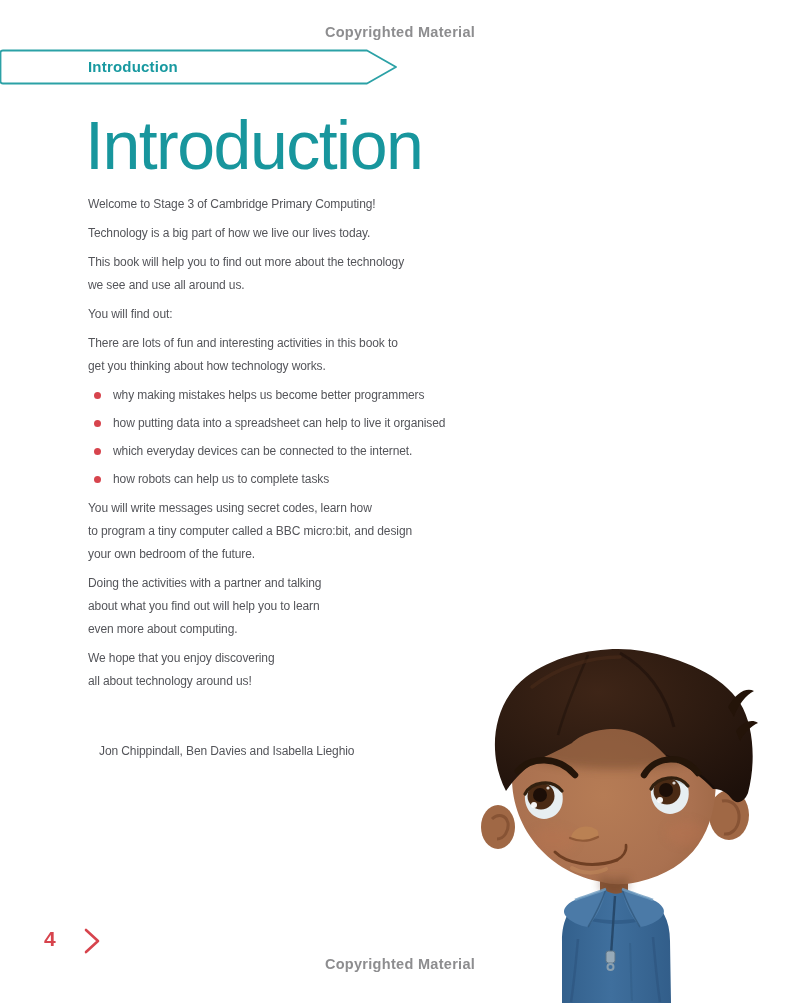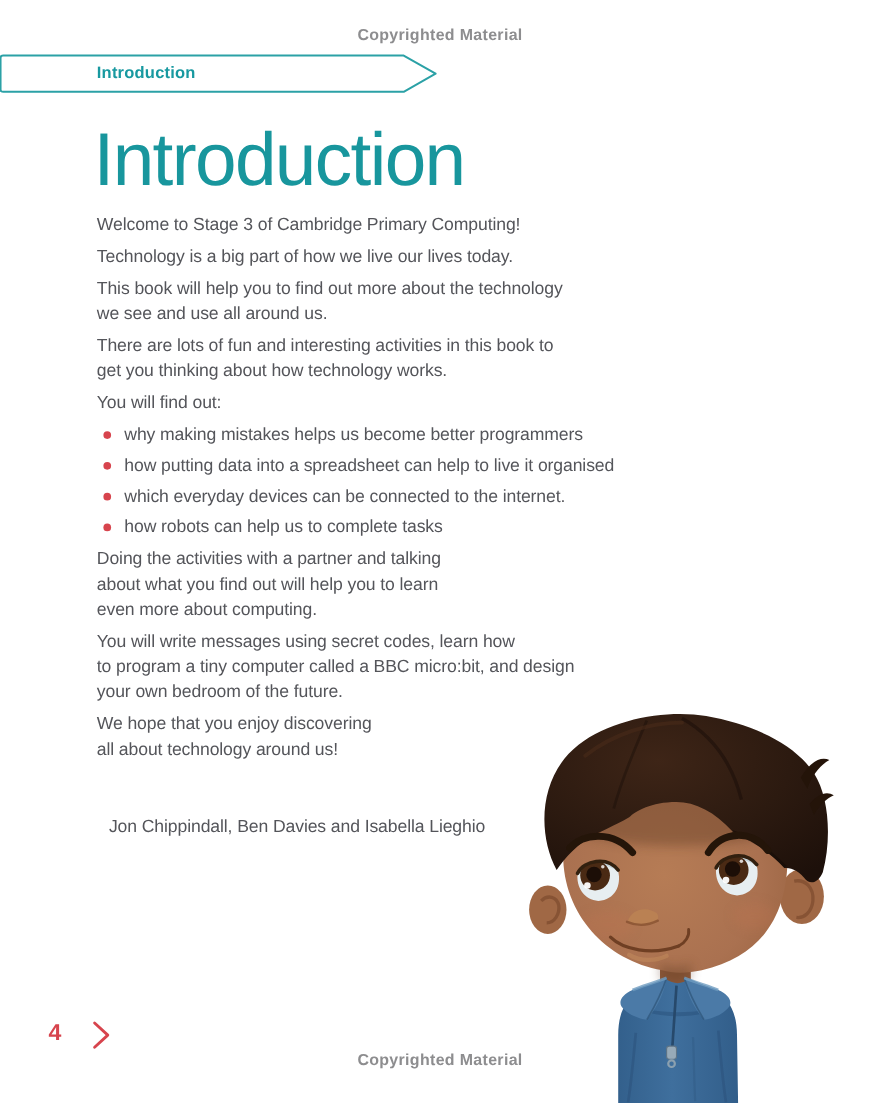--- a/index.html
+++ b/index.html
@@ -17,21 +17,21 @@
   .banner-label{
     position:absolute;left:88px;top:49px;height:36px;line-height:36px;
     font-size:15px;font-weight:bold;letter-spacing:.2px;color:#1899a0;
   }
   h1.page-title{
     position:absolute;left:85px;top:106px;margin:0;
     font-size:68px;font-weight:normal;letter-spacing:-1.5px;color:#18969d;
   }
   .content{
     position:absolute;left:88px;top:193px;width:600px;
-    font-size:16px;line-height:23px;letter-spacing:-0.1px;color:#54555a;
+    font-size:12px;line-height:23px;letter-spacing:-0.1px;color:#54555a;
   }
   .content p.para{margin:0 0 6px 0;}
   ul.findout{list-style:none;margin:1px 0 6px 0;padding:0;}
   ul.findout li{position:relative;padding-left:25px;margin:0 0 5px 0;}
   ul.findout li .dot{
     position:absolute;left:6px;top:8px;width:7px;height:7px;
     border-radius:50%;background:#d7444d;
   }
   .authors{margin:47px 0 0 11px;}
   .boy-svg{position:absolute;left:470px;top:643px;width:320px;height:360px;}
@@ -53,32 +53,32 @@
   </svg>
   <span class="banner-label">Introduction</span>
 
   <h1 class="page-title">Introduction</h1>
 
   <div class="content">
     <div id="intro-paragraphs">
         <p class="para"><span>Welcome to Stage 3 of Cambridge Primary Computing!</span></p>
         <p class="para"><span>Technology is a big part of how we live our lives today.</span></p>
         <p class="para"><span>This book will help you to find out more about the technology</span><br><span>we see and use all around us.</span></p>
+        <p class="para"><span>You will find out:</span></p>
         <p class="para"><span>There are lots of fun and interesting activities in this book to</span><br><span>get you thinking about how technology works.</span></p>
-        <p class="para"><span>You will find out:</span></p>
       </div>
     <ul class="findout" id="bullet-list">
         <li><span class="dot"></span><span>why making mistakes helps us become better programmers</span></li>
         <li><span class="dot"></span><span>how putting data into a spreadsheet can help to live it organised</span></li>
         <li><span class="dot"></span><span>which everyday devices can be connected to the internet.</span></li>
         <li><span class="dot"></span><span>how robots can help us to complete tasks</span></li>
       </ul>
     <div id="outro-paragraphs">
+        <p class="para"><span>You will write messages using secret codes, learn how</span><br><span>to program a tiny computer called a BBC micro:bit, and design</span><br><span>your own bedroom of the future.</span></p>
         <p class="para"><span>Doing the activities with a partner and talking</span><br><span>about what you find out will help you to learn</span><br><span>even more about computing.</span></p>
-        <p class="para"><span>You will write messages using secret codes, learn how</span><br><span>to program a tiny computer called a BBC micro:bit, and design</span><br><span>your own bedroom of the future.</span></p>
         <p class="para"><span>We hope that you enjoy discovering</span><br><span>all about technology around us!</span></p>
       </div>
     <p class="authors">Jon Chippindall, Ben Davies and Isabella Lieghio</p>
   </div>
 
   <svg class="boy-svg" viewBox="0 0 320 360" aria-hidden="true">
     <defs>
       <radialGradient id="skinG" cx="45%" cy="58%" r="72%">
         <stop offset="0%" stop-color="#b67c55"></stop>
         <stop offset="60%" stop-color="#aa7150"></stop>

